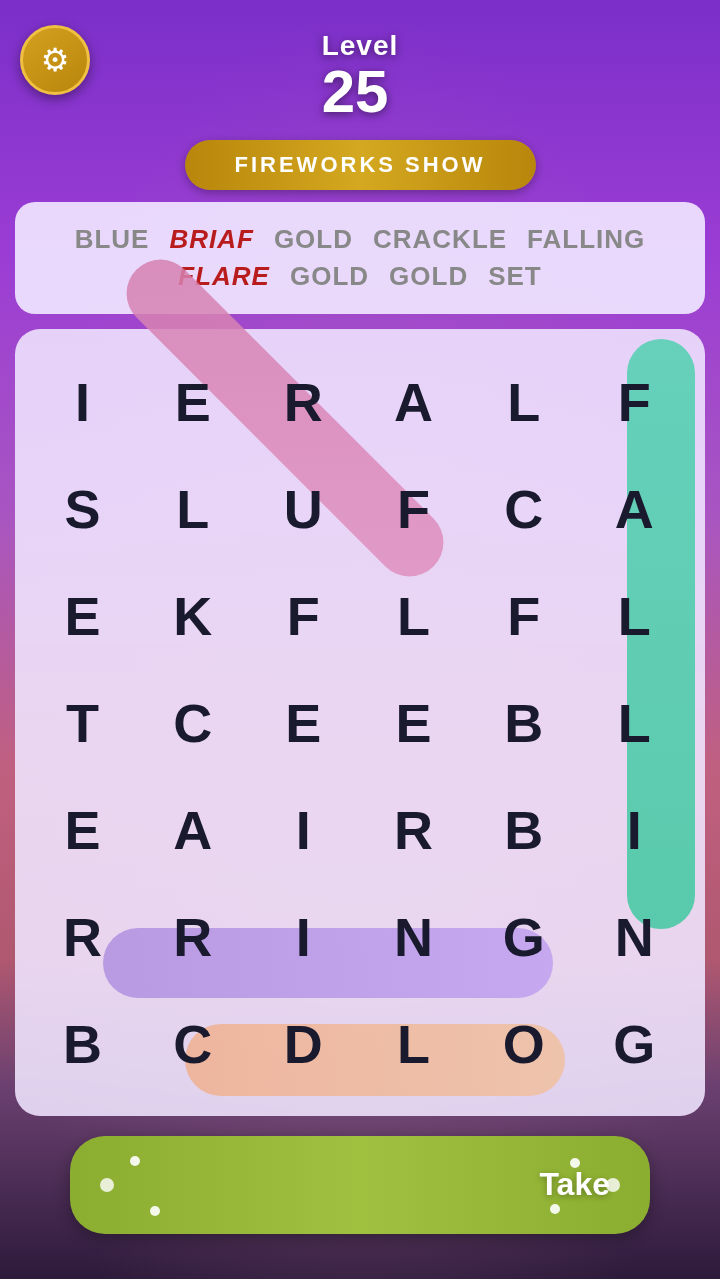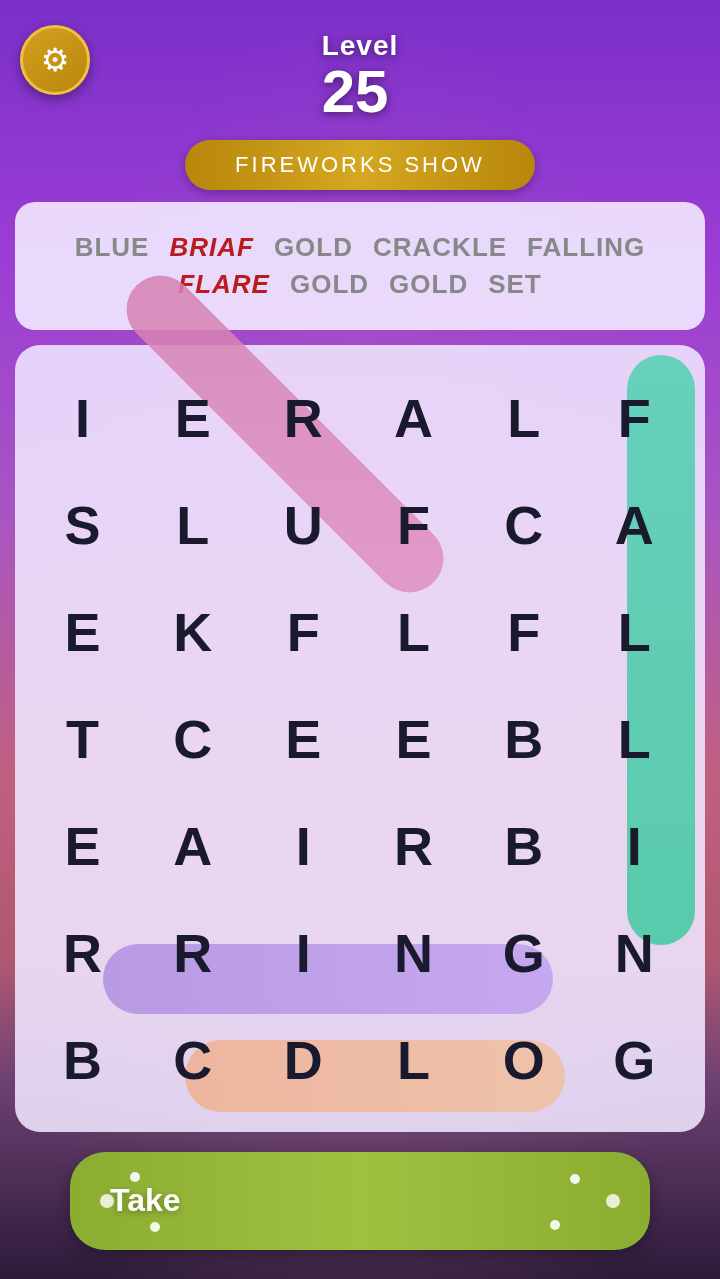--- a/index.html
+++ b/index.html
@@ -91,29 +91,29 @@
       background: linear-gradient(90deg, #b8860b, #d4a820, #b8860b);
       border-radius: 30px;
       padding: 12px 50px;
       margin: 8px 0 12px;
       box-shadow: 0 3px 10px rgba(0,0,0,0.3);
     }
 
     .theme-text {
       color: white;
       font-size: 22px;
-      font-weight: 400;
+      font-weight: 700;
       letter-spacing: 3px;
     }
 
     
     .word-panel {
       background: rgba(240, 230, 255, 0.92);
       border-radius: 20px;
-      padding: 30px 25px;
+      padding: 22px 25px;
       width: 690px;
       margin: 0 15px 15px;
       display: flex;
       flex-wrap: wrap;
       justify-content: center;
       gap: 6px 20px;
     }
 
     .word-item {
       font-size: 26px;
@@ -210,21 +210,21 @@
       left: 170px;
     }
 
     
     .hint-bar {
       background: linear-gradient(90deg, #8bad30, #a0c040, #8bad30);
       border-radius: 35px;
       width: 580px;
       padding: 28px 40px;
       margin: 20px auto 8px;
-      text-align: left;
+      text-align: right;
       box-shadow: 0 4px 15px rgba(0,0,0,0.3);
       position: relative;
     }
 
     .hint-bar::before, .hint-bar::after {
       content: '';
       position: absolute;
       width: 14px;
       height: 14px;
       background: rgba(255,255,255,0.8);

